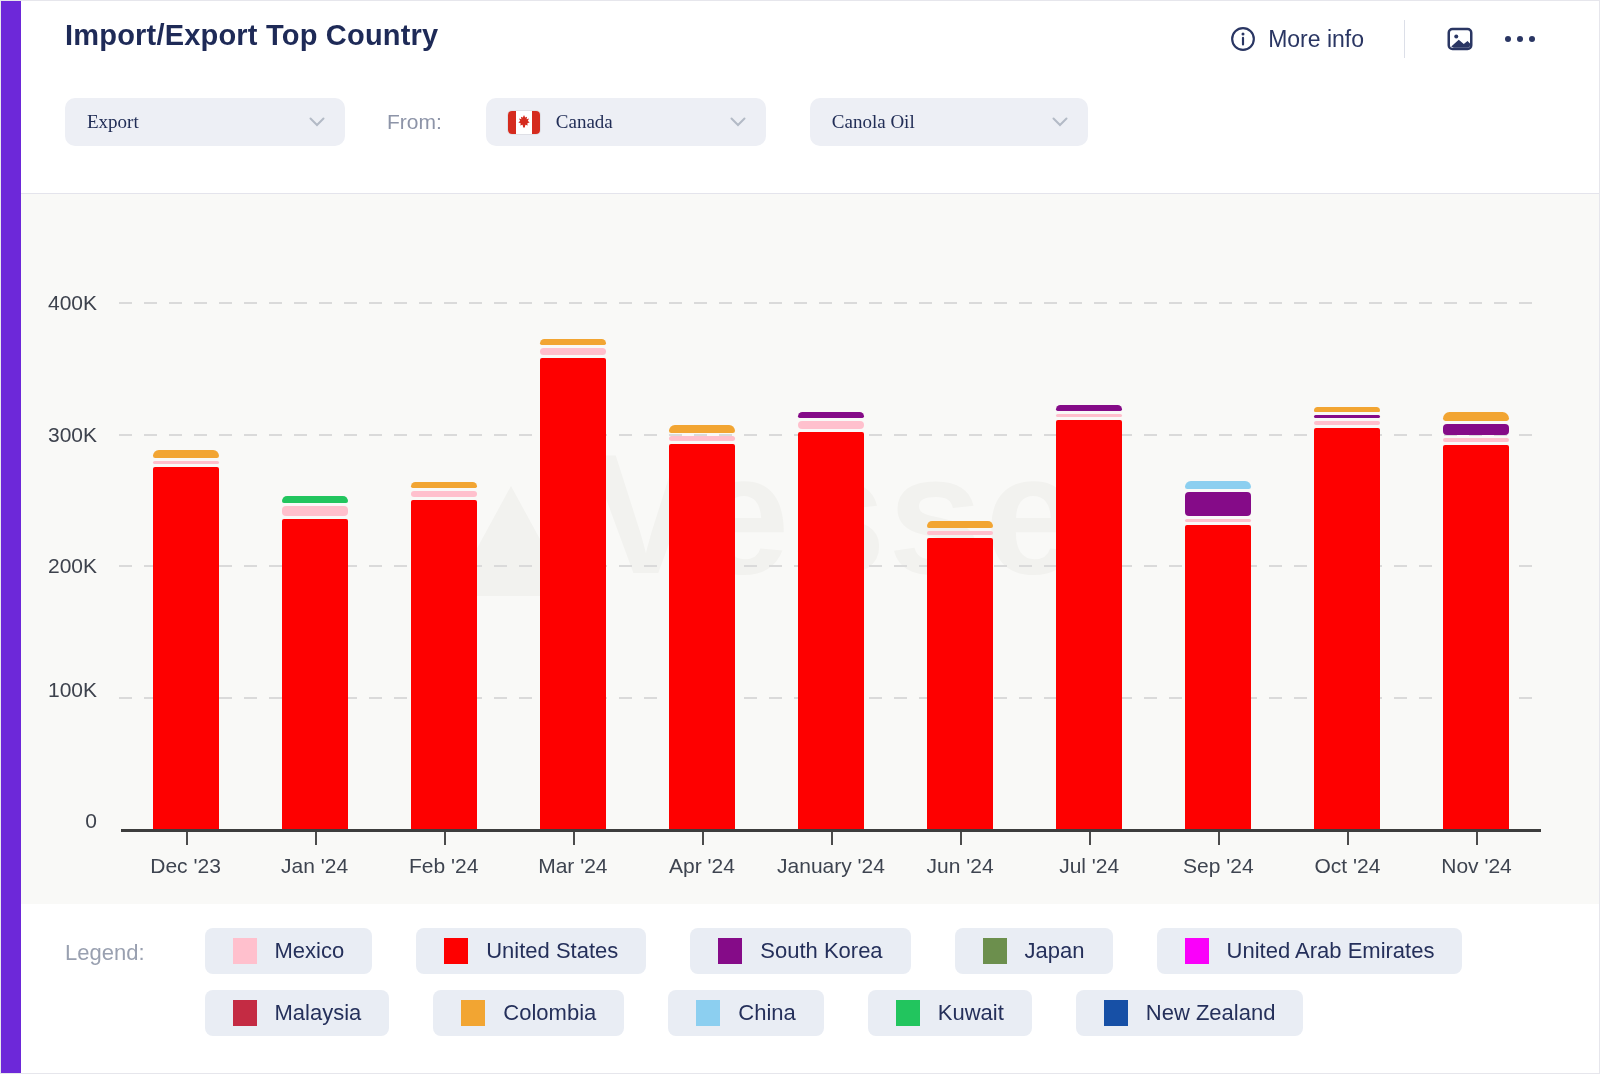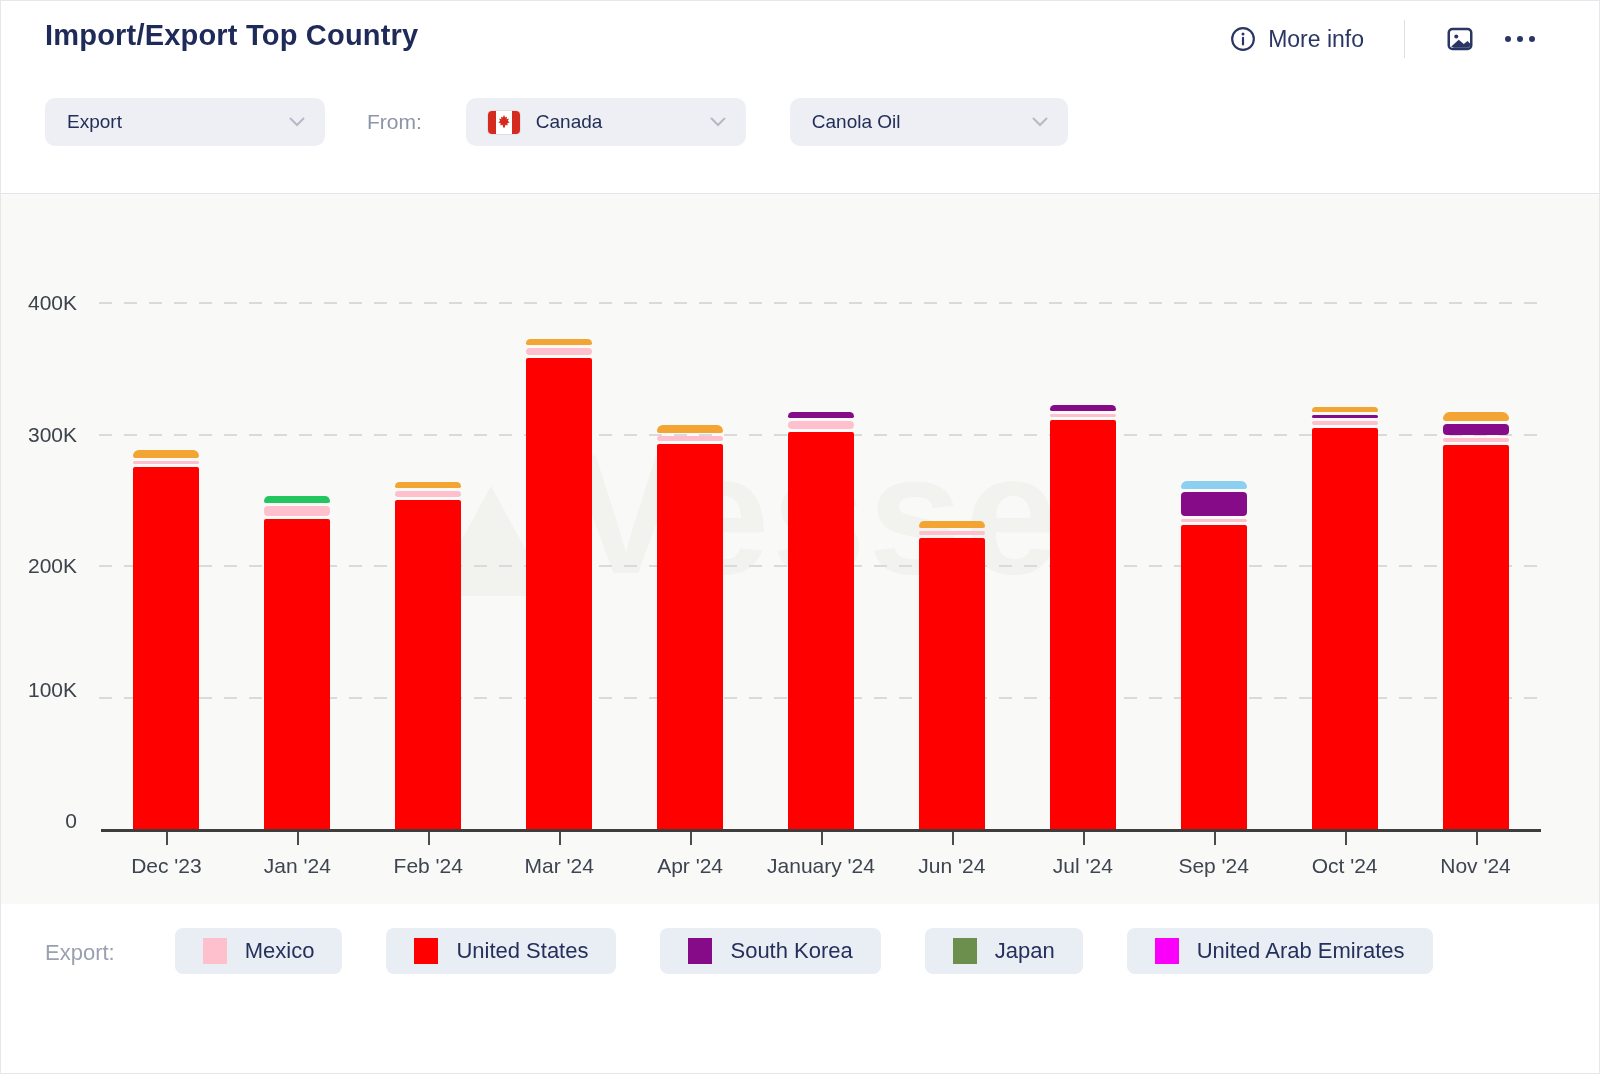--- a/index.html
+++ b/index.html
@@ -1,32 +1,32 @@
 <!DOCTYPE html>
 <html><head>
 <meta charset="utf-8">
 <style>
   * { margin:0; padding:0; box-sizing:border-box; }
   html,body { width:1600px; height:1074px; background:#fff; font-family:"Liberation Sans", sans-serif; }
-  .app { position:relative; width:1600px; height:1074px; background:#7dd3fc; border:1px solid #e6e6ec; overflow:hidden; }
+  .app { position:relative; width:1600px; height:1074px; background:#6d28d9; border:1px solid #e6e6ec; overflow:hidden;padding-left:20px; }
 
   
   .header { position:relative; height:193px; background:#fff; border-bottom:1px solid #e4e4ec; }
   .title { position:absolute; left:44px; top:18px; font-size:29px; font-weight:700; color:#1e2a57; letter-spacing:.2px; }
   .header-actions { position:absolute; right:62px; top:16px; height:44px; display:flex; align-items:center; gap:28px; color:#2a3663; }
   .more-info { display:flex; align-items:center; gap:12px; font-size:23px; color:#2a3663; cursor:pointer;text-align:right; }
   .vdivider { width:1px; height:38px; background:#dcdfe8; margin:0 12px; }
   .icon-btn { display:flex; align-items:center; justify-content:center; cursor:pointer; }
   .dots { display:flex; gap:6px; padding:6px 2px; }
   .dots i { width:6px; height:6px; border-radius:50%; background:#2a3663; }
 
   
   .controls { position:absolute; left:44px; top:97px; display:flex; align-items:center; }
   .dropdown { height:48px; background:#edeff5; border-radius:10px; display:flex; align-items:center; padding:0 20px 0 22px; cursor:pointer; }
-  .dropdown .dd-label { font-size:19px; color:#222e57; }
+  .dropdown .dd-label { font-size:19px; color:#222e57;font-family:Liberation Serif, serif; }
   .dd-type { width:280px; justify-content:space-between; }
   .from-label { margin:0 44px 0 42px; font-size:21px; color:#8d94a8; }
   .dd-country { width:280px; }
   .dd-country .dd-label { margin-left:16px; }
   .dd-country .chev { margin-left:auto; }
   .dd-commodity { width:278px; margin-left:44px; justify-content:space-between; }
   .chev { flex:none; }
 
   
   .flag { position:relative; width:32px; height:23px; border-radius:4px; overflow:hidden; background:#fff; flex:none; box-shadow:0 0 0 1px rgba(0,0,0,.06); }
@@ -261,21 +261,21 @@
             <div class="seg" style="height: 3.575px; background: rgb(255, 192, 205);"></div>
             <div class="seg base" style="height: 383.98px; background: rgb(254, 0, 0);"></div>
           </div>
           <div class="tick"></div>
           <div class="xlabel">Nov '24</div>
         </div>
       </div>
   </div>
 
   <div class="legend">
-    <div class="legend-label">Export:</div>
+    <div class="legend-label">Legend:</div>
     <div class="legend-rows" id="legend-rows">
         <div class="legend-row">
           <div class="chip">
             <span class="swatch" style="background: rgb(255, 192, 205);"></span>
             <span class="chip-label">Mexico</span>
           </div>
           <div class="chip">
             <span class="swatch" style="background: rgb(254, 0, 0);"></span>
             <span class="chip-label">United States</span>
           </div>
@@ -285,16 +285,38 @@
           </div>
           <div class="chip">
             <span class="swatch" style="background: rgb(108, 143, 77);"></span>
             <span class="chip-label">Japan</span>
           </div>
           <div class="chip">
             <span class="swatch" style="background: rgb(250, 0, 250);"></span>
             <span class="chip-label">United Arab Emirates</span>
           </div>
         </div>
+        <div class="legend-row">
+          <div class="chip">
+            <span class="swatch" style="background: rgb(196, 43, 67);"></span>
+            <span class="chip-label">Malaysia</span>
+          </div>
+          <div class="chip">
+            <span class="swatch" style="background: rgb(242, 165, 50);"></span>
+            <span class="chip-label">Colombia</span>
+          </div>
+          <div class="chip">
+            <span class="swatch" style="background: rgb(140, 207, 240);"></span>
+            <span class="chip-label">China</span>
+          </div>
+          <div class="chip">
+            <span class="swatch" style="background: rgb(34, 197, 94);"></span>
+            <span class="chip-label">Kuwait</span>
+          </div>
+          <div class="chip">
+            <span class="swatch" style="background: rgb(23, 80, 166);"></span>
+            <span class="chip-label">New Zealand</span>
+          </div>
+        </div>
       </div>
   </div>
 
 </div>
 
 </body></html>

